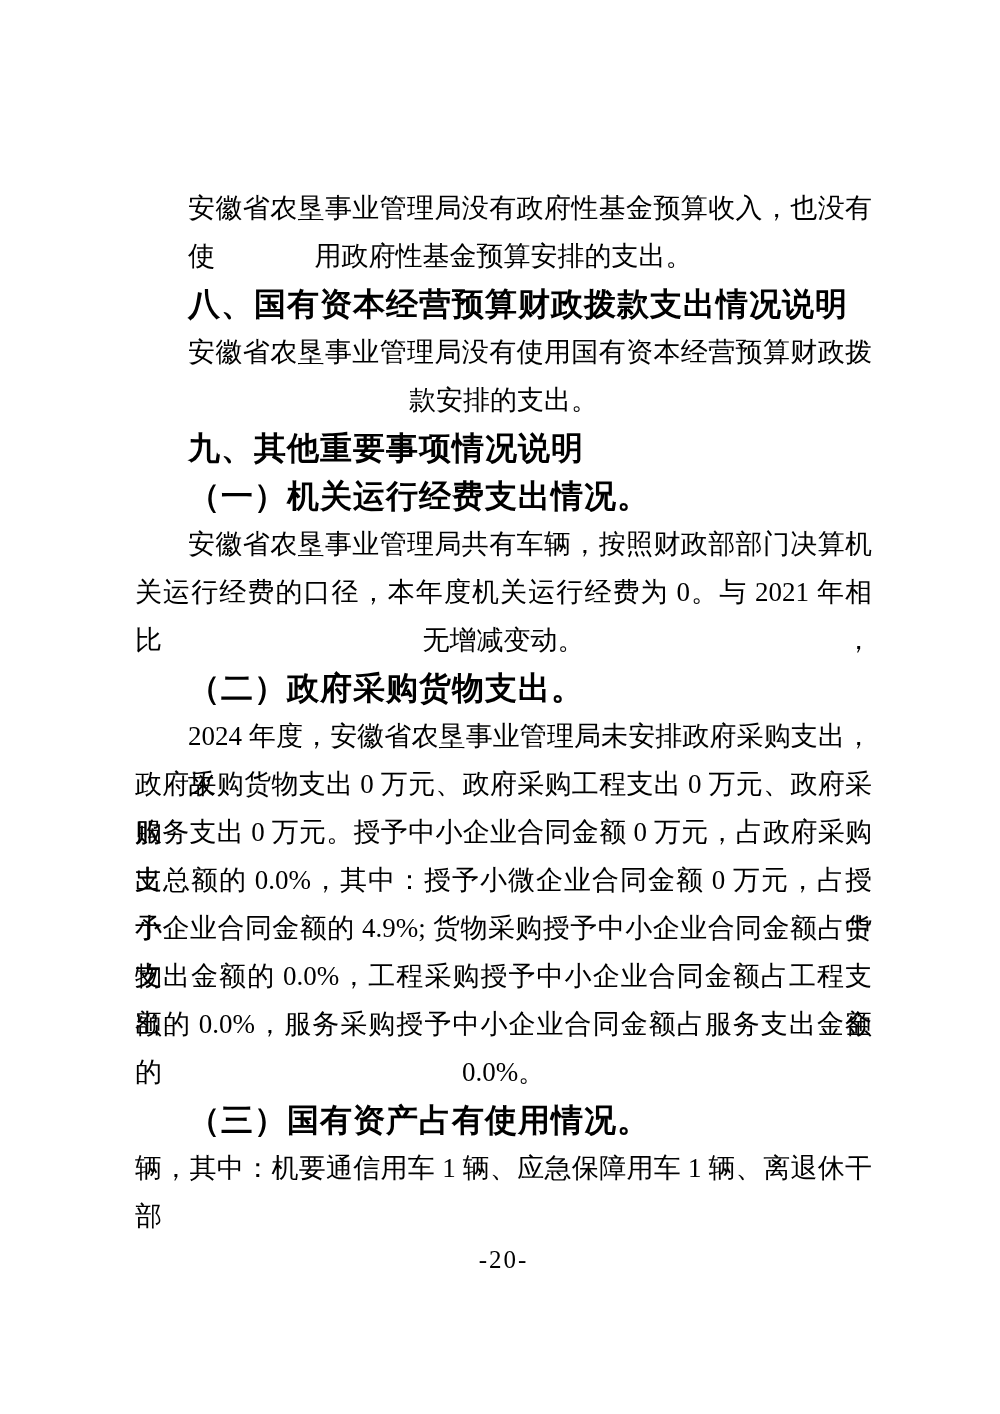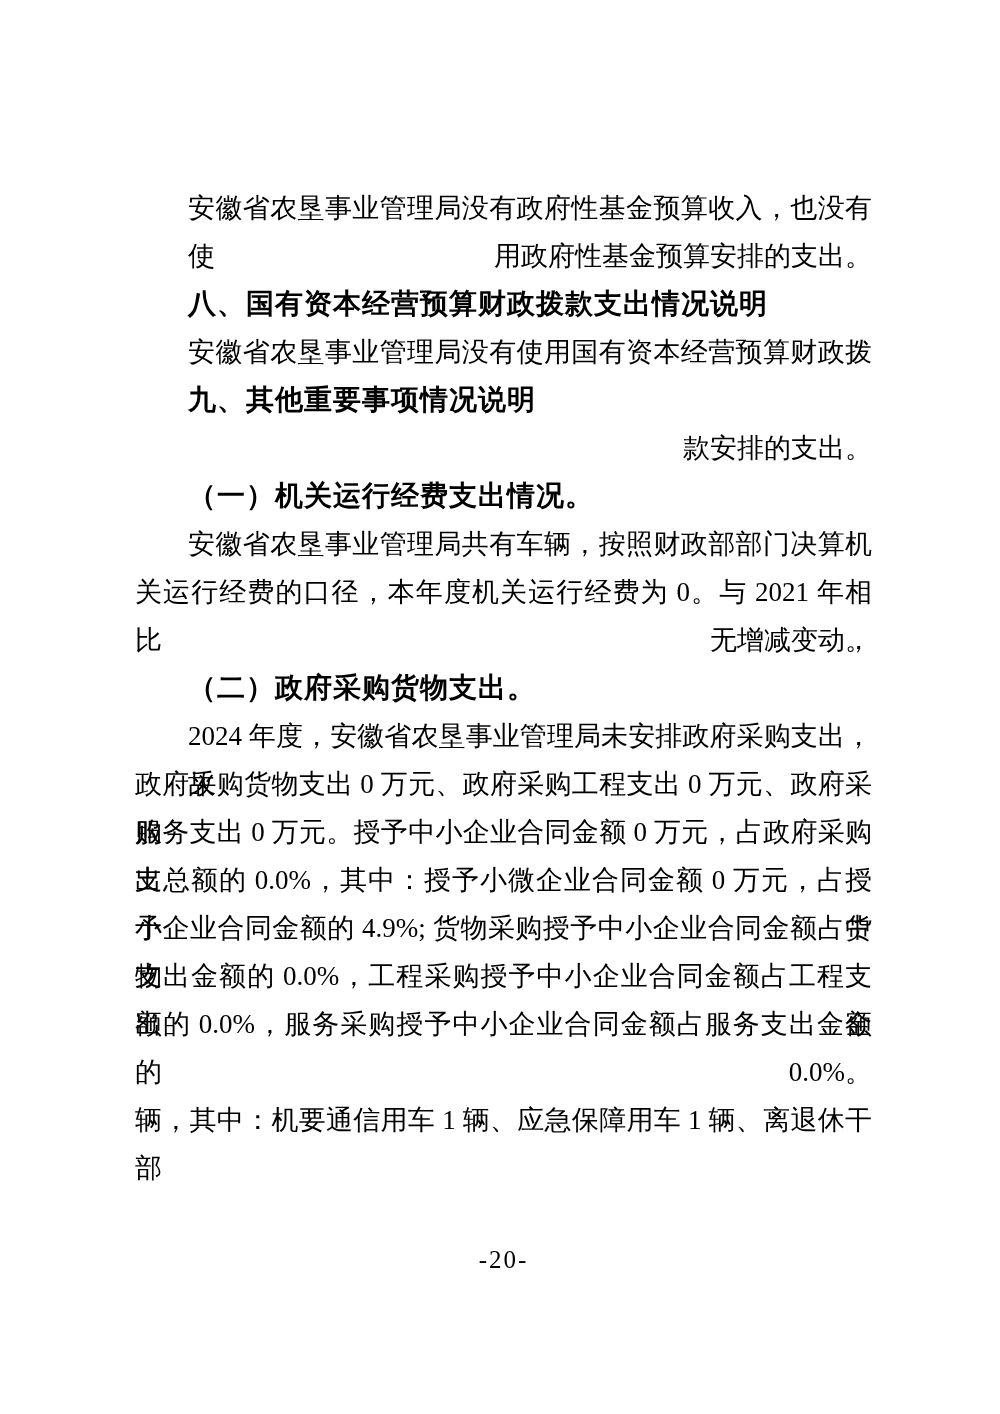--- a/index.html
+++ b/index.html
@@ -27,34 +27,34 @@
     white-space: nowrap;
   }
   .body-line {
     font-family: "Liberation Serif", "DejaVu Serif", serif;
     font-size: 27px;
     white-space: normal;
   }
   .heading-line {
     font-family: "Liberation Sans", "DejaVu Sans", sans-serif;
     font-weight: 700;
-    font-size: 28px;
+    font-size: 32px;
     letter-spacing: 1px;
   }
   .indent {
     padding-left: 53px;
   }
   
   .fill {
     text-align: justify;
     text-align-last: justify;
     white-space: normal;
   }
   .end {
-    text-align: right;
+    text-align: center;
   }
   .page-number {
     position: absolute;
     left: 135px;
     top: 1244px;
     width: 737px;
     text-align: center;
     font-family: "Liberation Serif", "DejaVu Serif", serif;
     font-size: 25px;
     line-height: 32px;
@@ -67,40 +67,41 @@
 
 <div class="page">
   <div class="content">
 
     <div class="line body-line indent fill">安徽省农垦事业管理局没有政府性基金预算收入，也没有使</div>
     <div class="line body-line end">用政府性基金预算安排的支出。</div>
 
     <div class="line heading-line indent">八、国有资本经营预算财政拨款支出情况说明</div>
 
     <div class="line body-line indent fill">安徽省农垦事业管理局没有使用国有资本经营预算财政拨</div>
+    <div class="line body-line end">款安排的支出。</div>
+
     <div class="line heading-line indent">九、其他重要事项情况说明</div>
-
-    <div class="line body-line end">款安排的支出。</div>
 
     <div class="line heading-line indent">（一）机关运行经费支出情况。</div>
 
     <div class="line body-line indent fill">安徽省农垦事业管理局共有车辆，按照财政部部门决算机</div>
     <div class="line body-line fill">关运行经费的口径，本年度机关运行经费为 0。与 2021 年相比，</div>
     <div class="line body-line end">无增减变动。</div>
 
     <div class="line heading-line indent">（二）政府采购货物支出。</div>
 
     <div class="line body-line indent fill">2024 年度，安徽省农垦事业管理局未安排政府采购支出，故</div>
     <div class="line body-line fill">政府采购货物支出 0 万元、政府采购工程支出 0 万元、政府采购</div>
     <div class="line body-line fill">服务支出 0 万元。授予中小企业合同金额 0 万元，占政府采购支</div>
     <div class="line body-line fill">出总额的 0.0%，其中：授予小微企业合同金额 0 万元，占授予中</div>
     <div class="line body-line fill">小企业合同金额的 4.9%; 货物采购授予中小企业合同金额占货物</div>
     <div class="line body-line fill">支出金额的 0.0%，工程采购授予中小企业合同金额占工程支出金</div>
     <div class="line body-line fill">额的 0.0%，服务采购授予中小企业合同金额占服务支出金额的</div>
     <div class="line body-line end">0.0%。</div>
 
+    <div class="line heading-line indent">（三）国有资产占有使用情况。</div>
 
     <div class="line body-line fill">辆，其中：机要通信用车 1 辆、应急保障用车 1 辆、离退休干部</div>
 
   </div>
 
   <div class="page-number">-20-</div>
 </div>
 
 </body></html>

